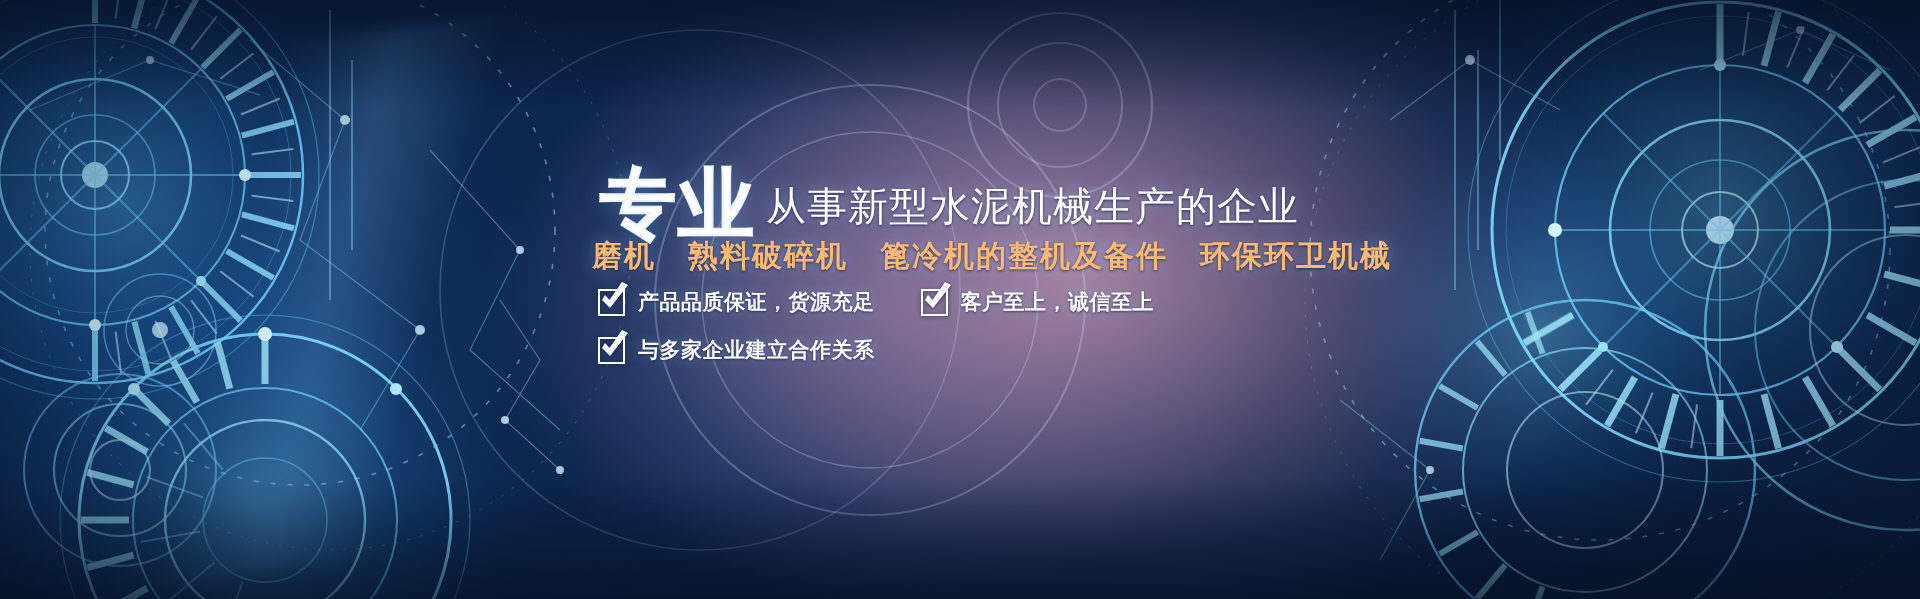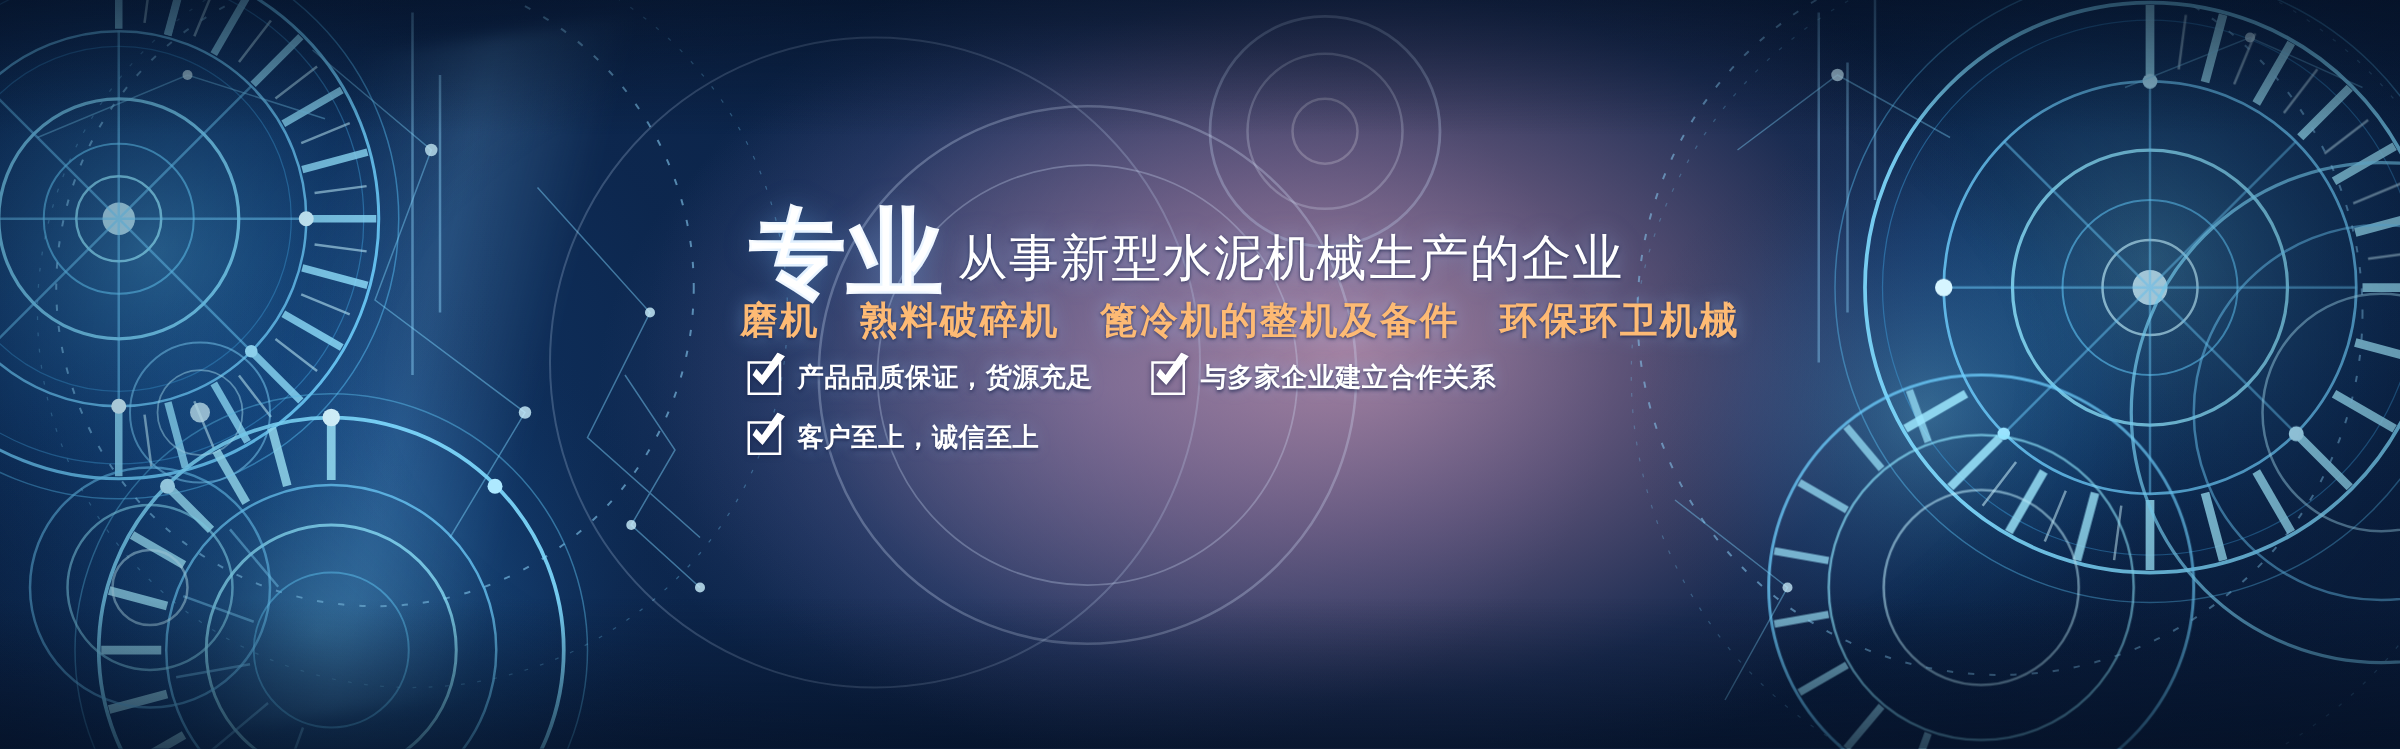--- a/index.html
+++ b/index.html
@@ -532,28 +532,28 @@
         </span>
         <span class="feature-label">产品品质保证，货源充足</span>
       </div>
 
       <div class="feature">
         <span class="check">
           <svg width="34" height="34" viewBox="0 0 34 34" xmlns="http://www.w3.org/2000/svg">
             <path d="M5 18 L13 26 L31 3 L25 0 L12.5 18 L8 13 Z" fill="#ffffff"></path>
           </svg>
         </span>
-        <span class="feature-label">与多家企业建立合作关系</span>
+        <span class="feature-label">客户至上，诚信至上</span>
       </div>
 
       <div class="feature">
         <span class="check">
           <svg width="34" height="34" viewBox="0 0 34 34" xmlns="http://www.w3.org/2000/svg">
             <path d="M5 18 L13 26 L31 3 L25 0 L12.5 18 L8 13 Z" fill="#ffffff"></path>
           </svg>
         </span>
-        <span class="feature-label">客户至上，诚信至上</span>
+        <span class="feature-label">与多家企业建立合作关系</span>
       </div>
 
 
     </div>
   </div>
 </div>
 
 </body></html>

